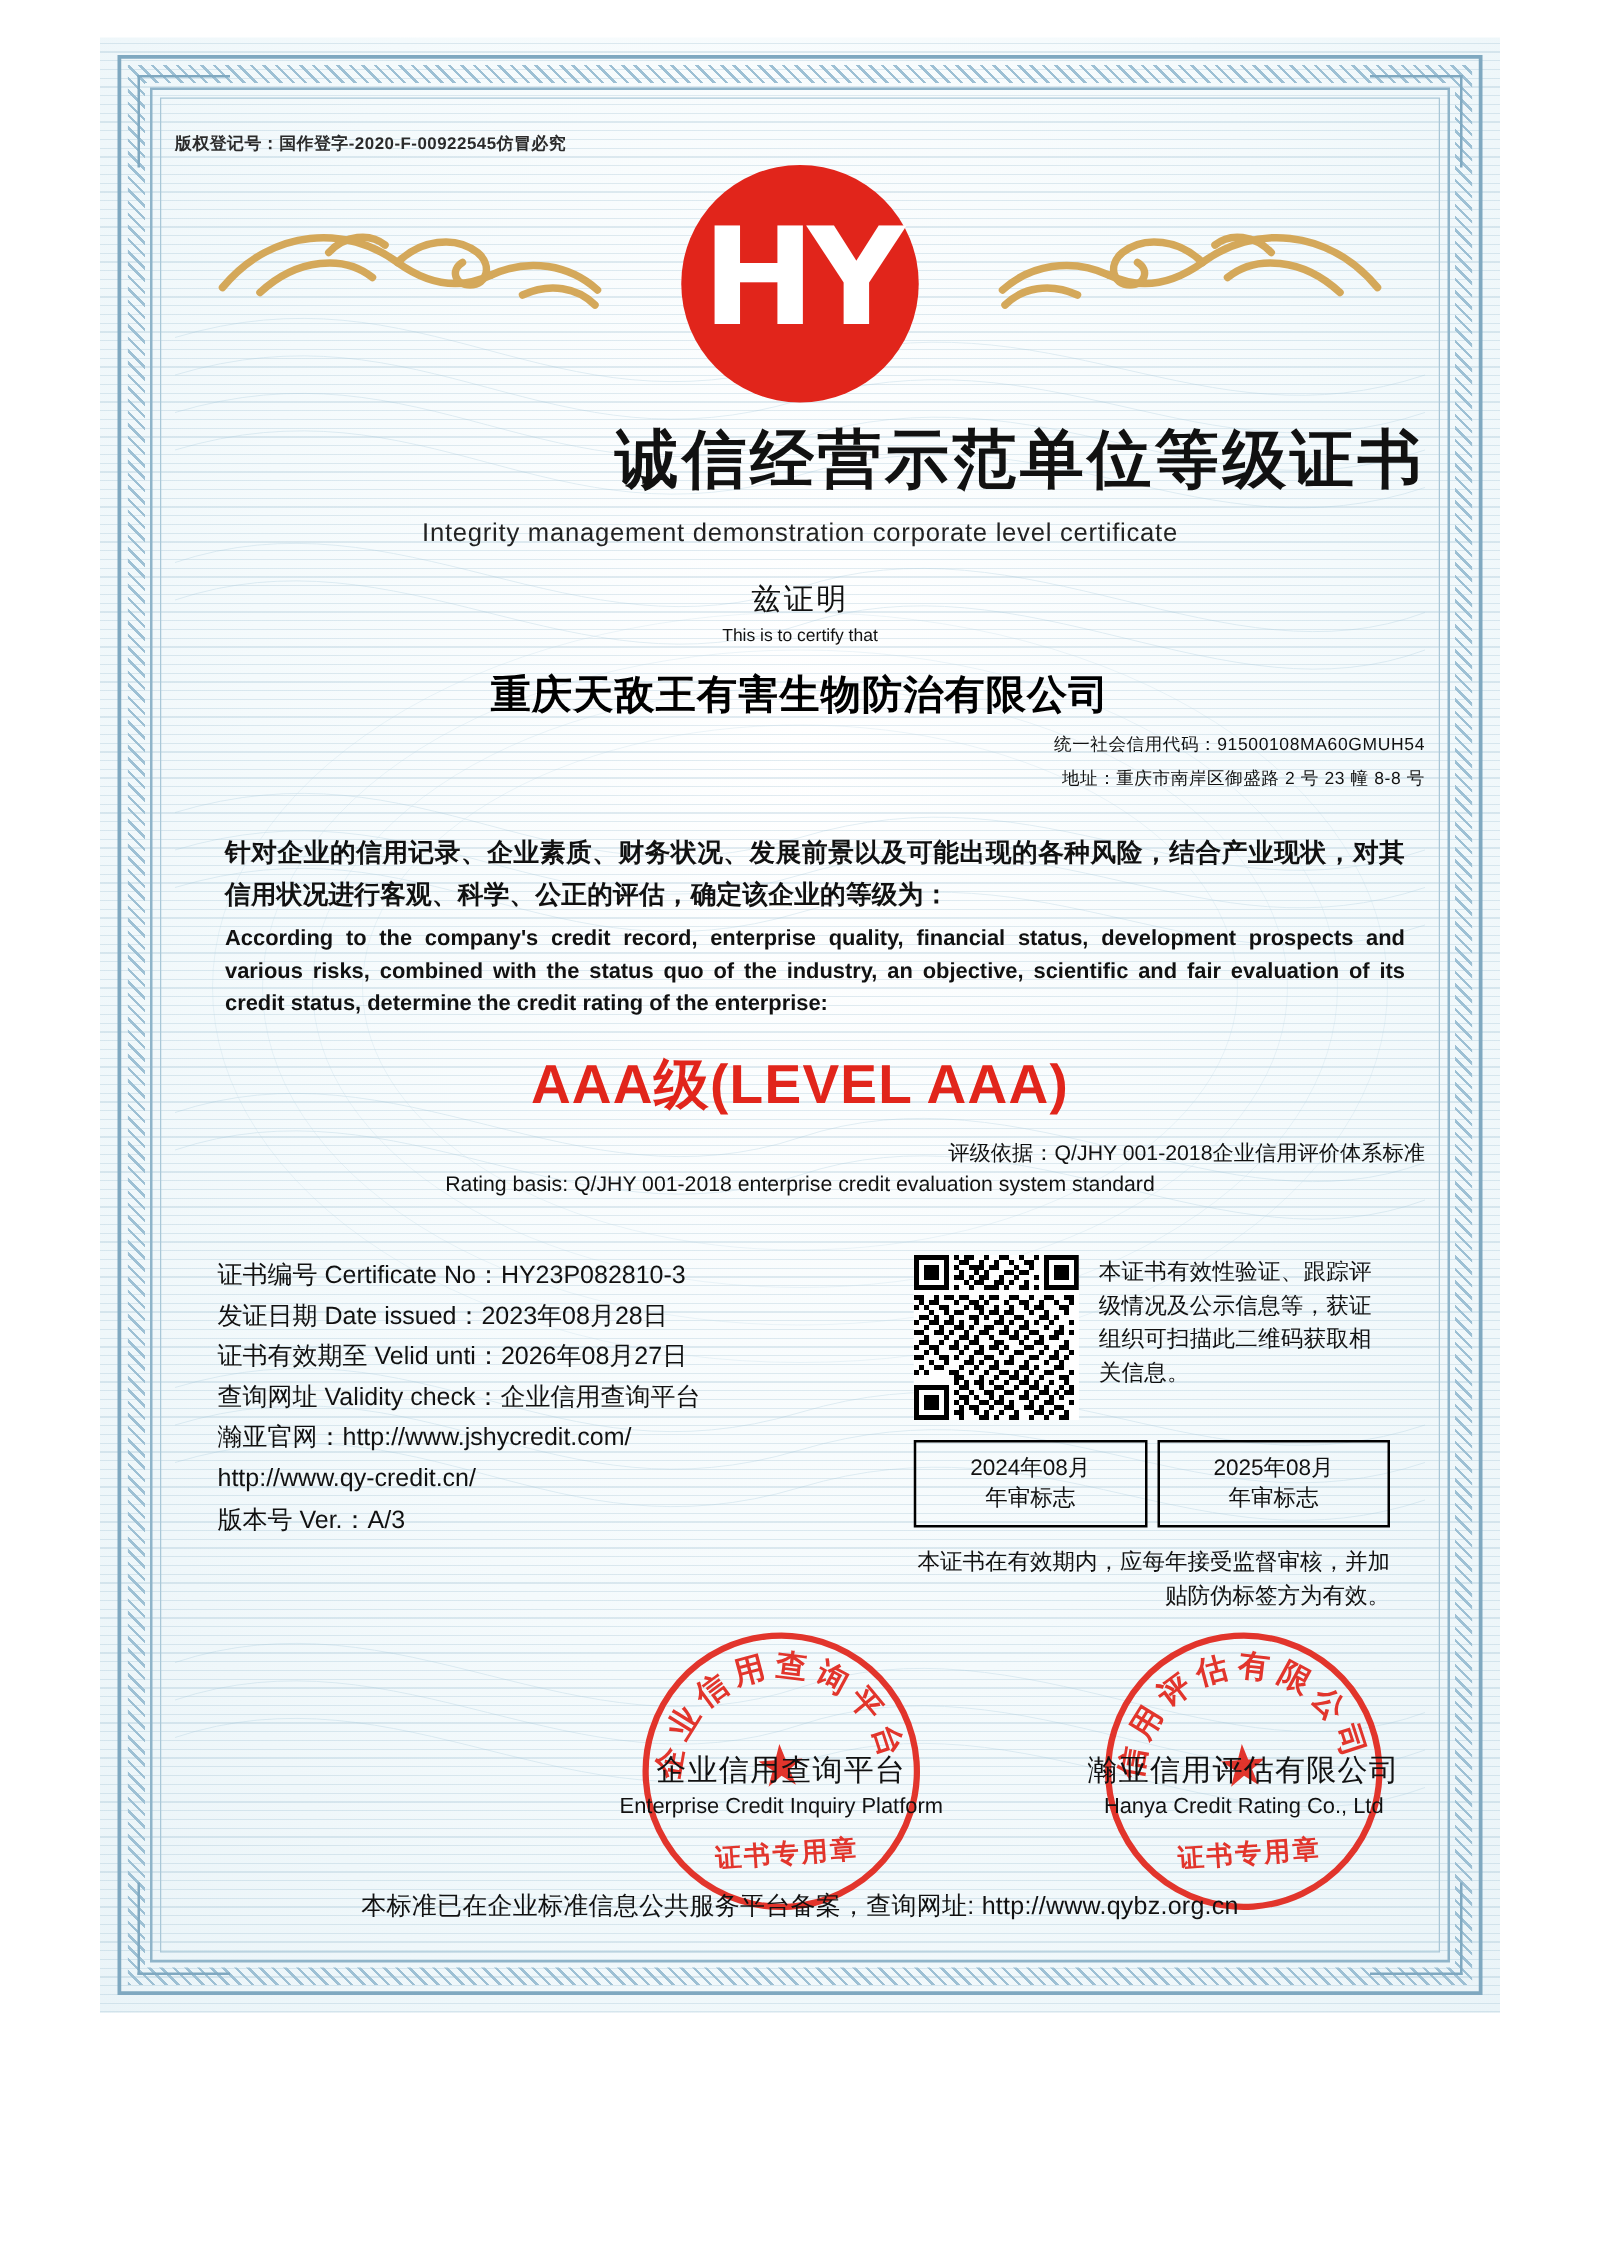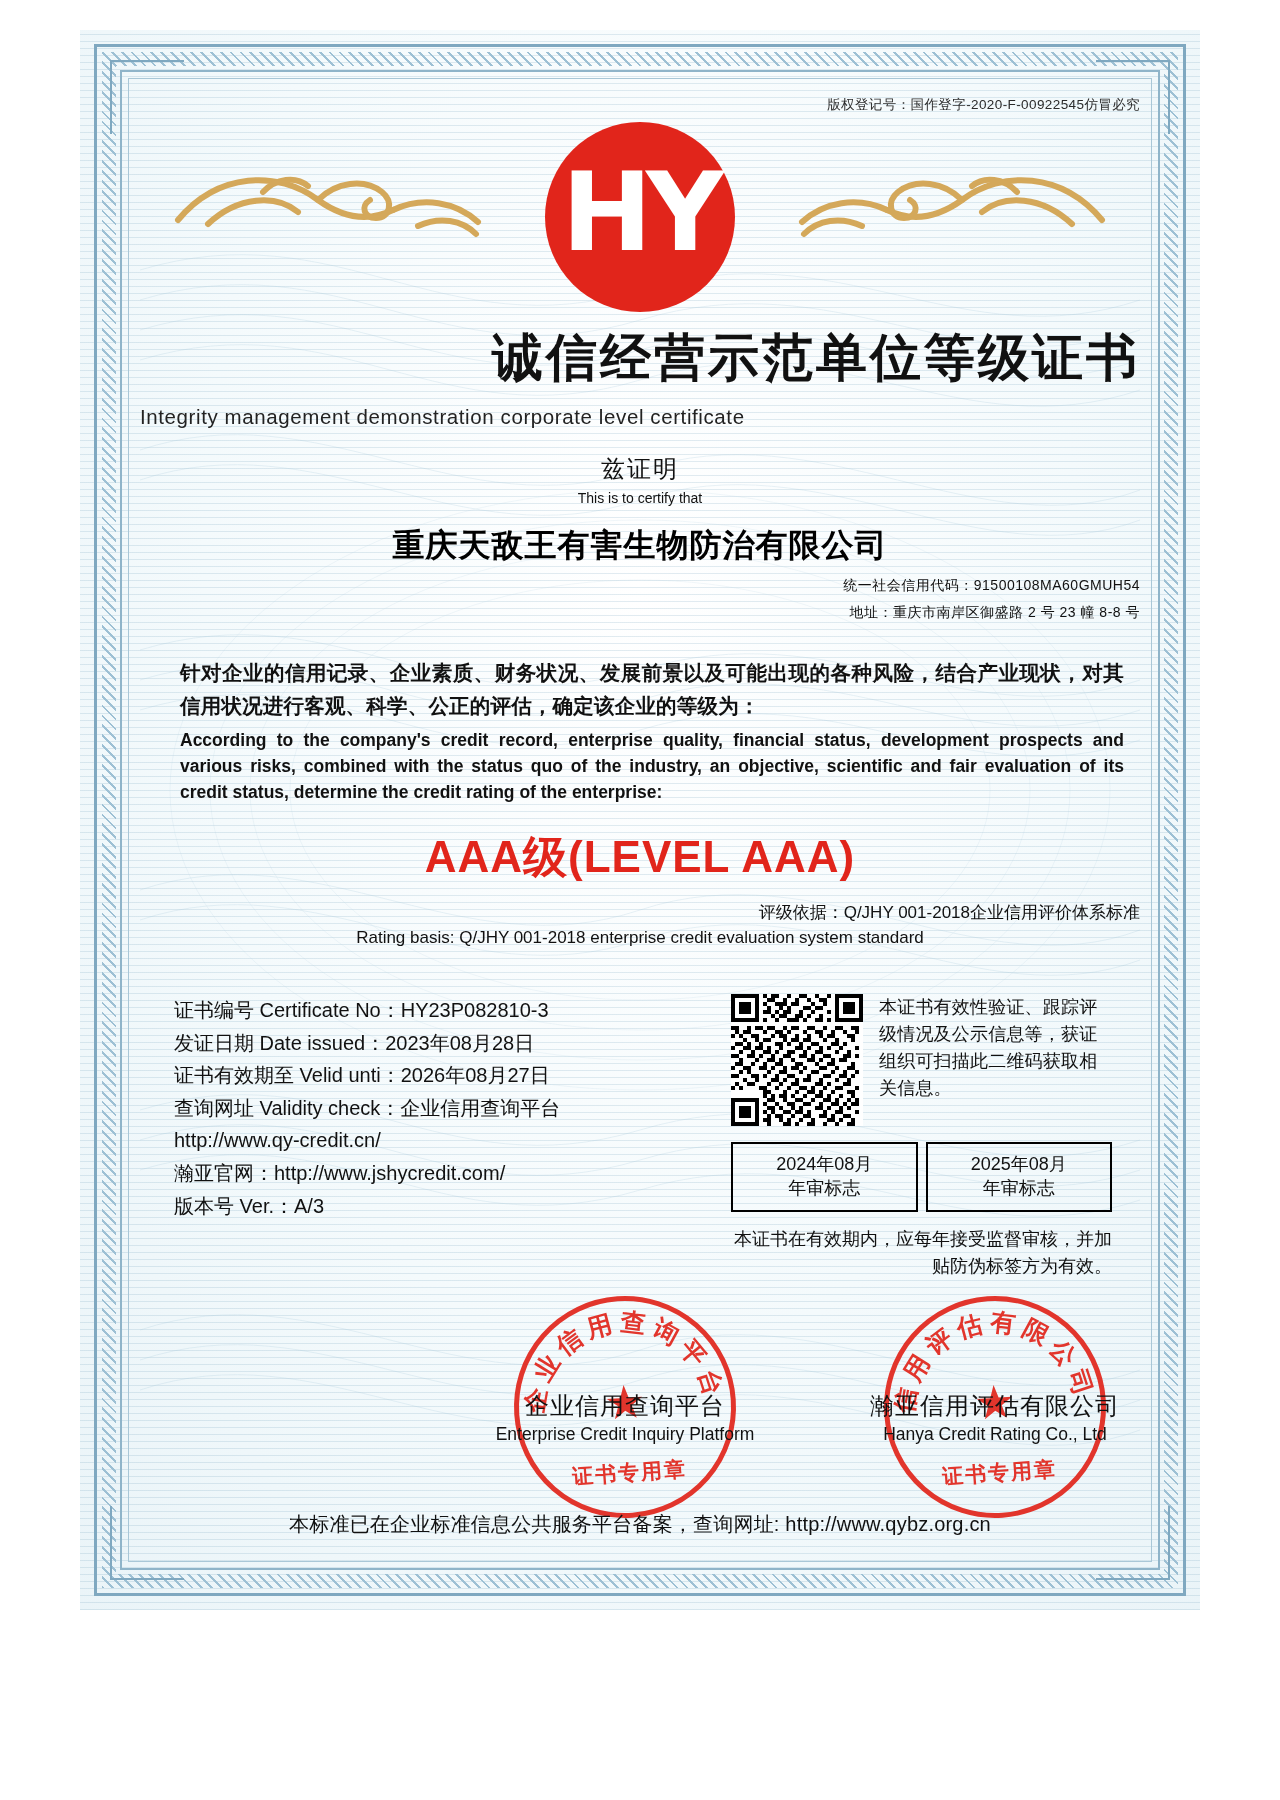--- a/index.html
+++ b/index.html
@@ -86,25 +86,26 @@
   .corner.bl { left: 30px;  bottom: 30px; border-right: none; border-top: none; }
   .corner.br { right: 30px; bottom: 30px; border-left: none;  border-top: none; }
 
   .content {
     position: absolute;
     left: 60px; right: 60px; top: 56px; bottom: 56px;
   }
 
   
   .copyright-line {
-    text-align: right;
+    text-align: left;
     font-size: 13.5px;
     color: #2b2b2b;
     letter-spacing: 0.4px;
-    margin-top: 10px;
+    margin-top: 20px;
+    font-weight: bold;
   }
 
   
   .emblem-row {
     position: relative;
     height: 200px;
     margin-top: 4px;
   }
   .flourish {
     position: absolute;
@@ -141,20 +142,21 @@
   
   .title-cn {
     text-align: right;
     font-size: 51px;
     font-weight: bold;
     color: #111;
     letter-spacing: 3px;
     margin-top: 6px;
   }
   .title-en {
+    text-align: center;
     font-size: 20.5px;
     color: #222;
     letter-spacing: 0.6px;
     margin-top: 12px;
   }
 
   .certify-cn {
     text-align: center;
     font-size: 24px;
     color: #111;
@@ -450,22 +452,22 @@
     <div class="basis-cn">评级依据：Q/JHY 001-2018企业信用评价体系标准</div>
     <div class="basis-en">Rating basis: Q/JHY 001-2018 enterprise credit evaluation system standard</div>
 
     <div class="detail-row">
 
       <div class="detail-left">
         <div>证书编号 Certificate No：HY23P082810-3</div>
         <div>发证日期 Date issued：2023年08月28日</div>
         <div>证书有效期至 Velid unti：2026年08月27日</div>
         <div>查询网址 Validity check：企业信用查询平台</div>
+        <div>瀚亚官网：http://www.jshycredit.com/</div>
         <div>http://www.qy-credit.cn/</div>
-        <div>瀚亚官网：http://www.jshycredit.com/</div>
         <div>版本号 Ver.：A/3</div>
       </div>
 
       <div class="detail-right">
         <div class="qr-row">
           <svg class="qr" viewBox="0 0 33 33" shape-rendering="crispEdges">
             <rect width="33" height="33" fill="#ffffff"></rect>
             <g fill="#000000">
               <rect x="0" y="0" width="7" height="7"></rect>
                 <rect x="1" y="1" width="5" height="5" fill="#fff"></rect>

